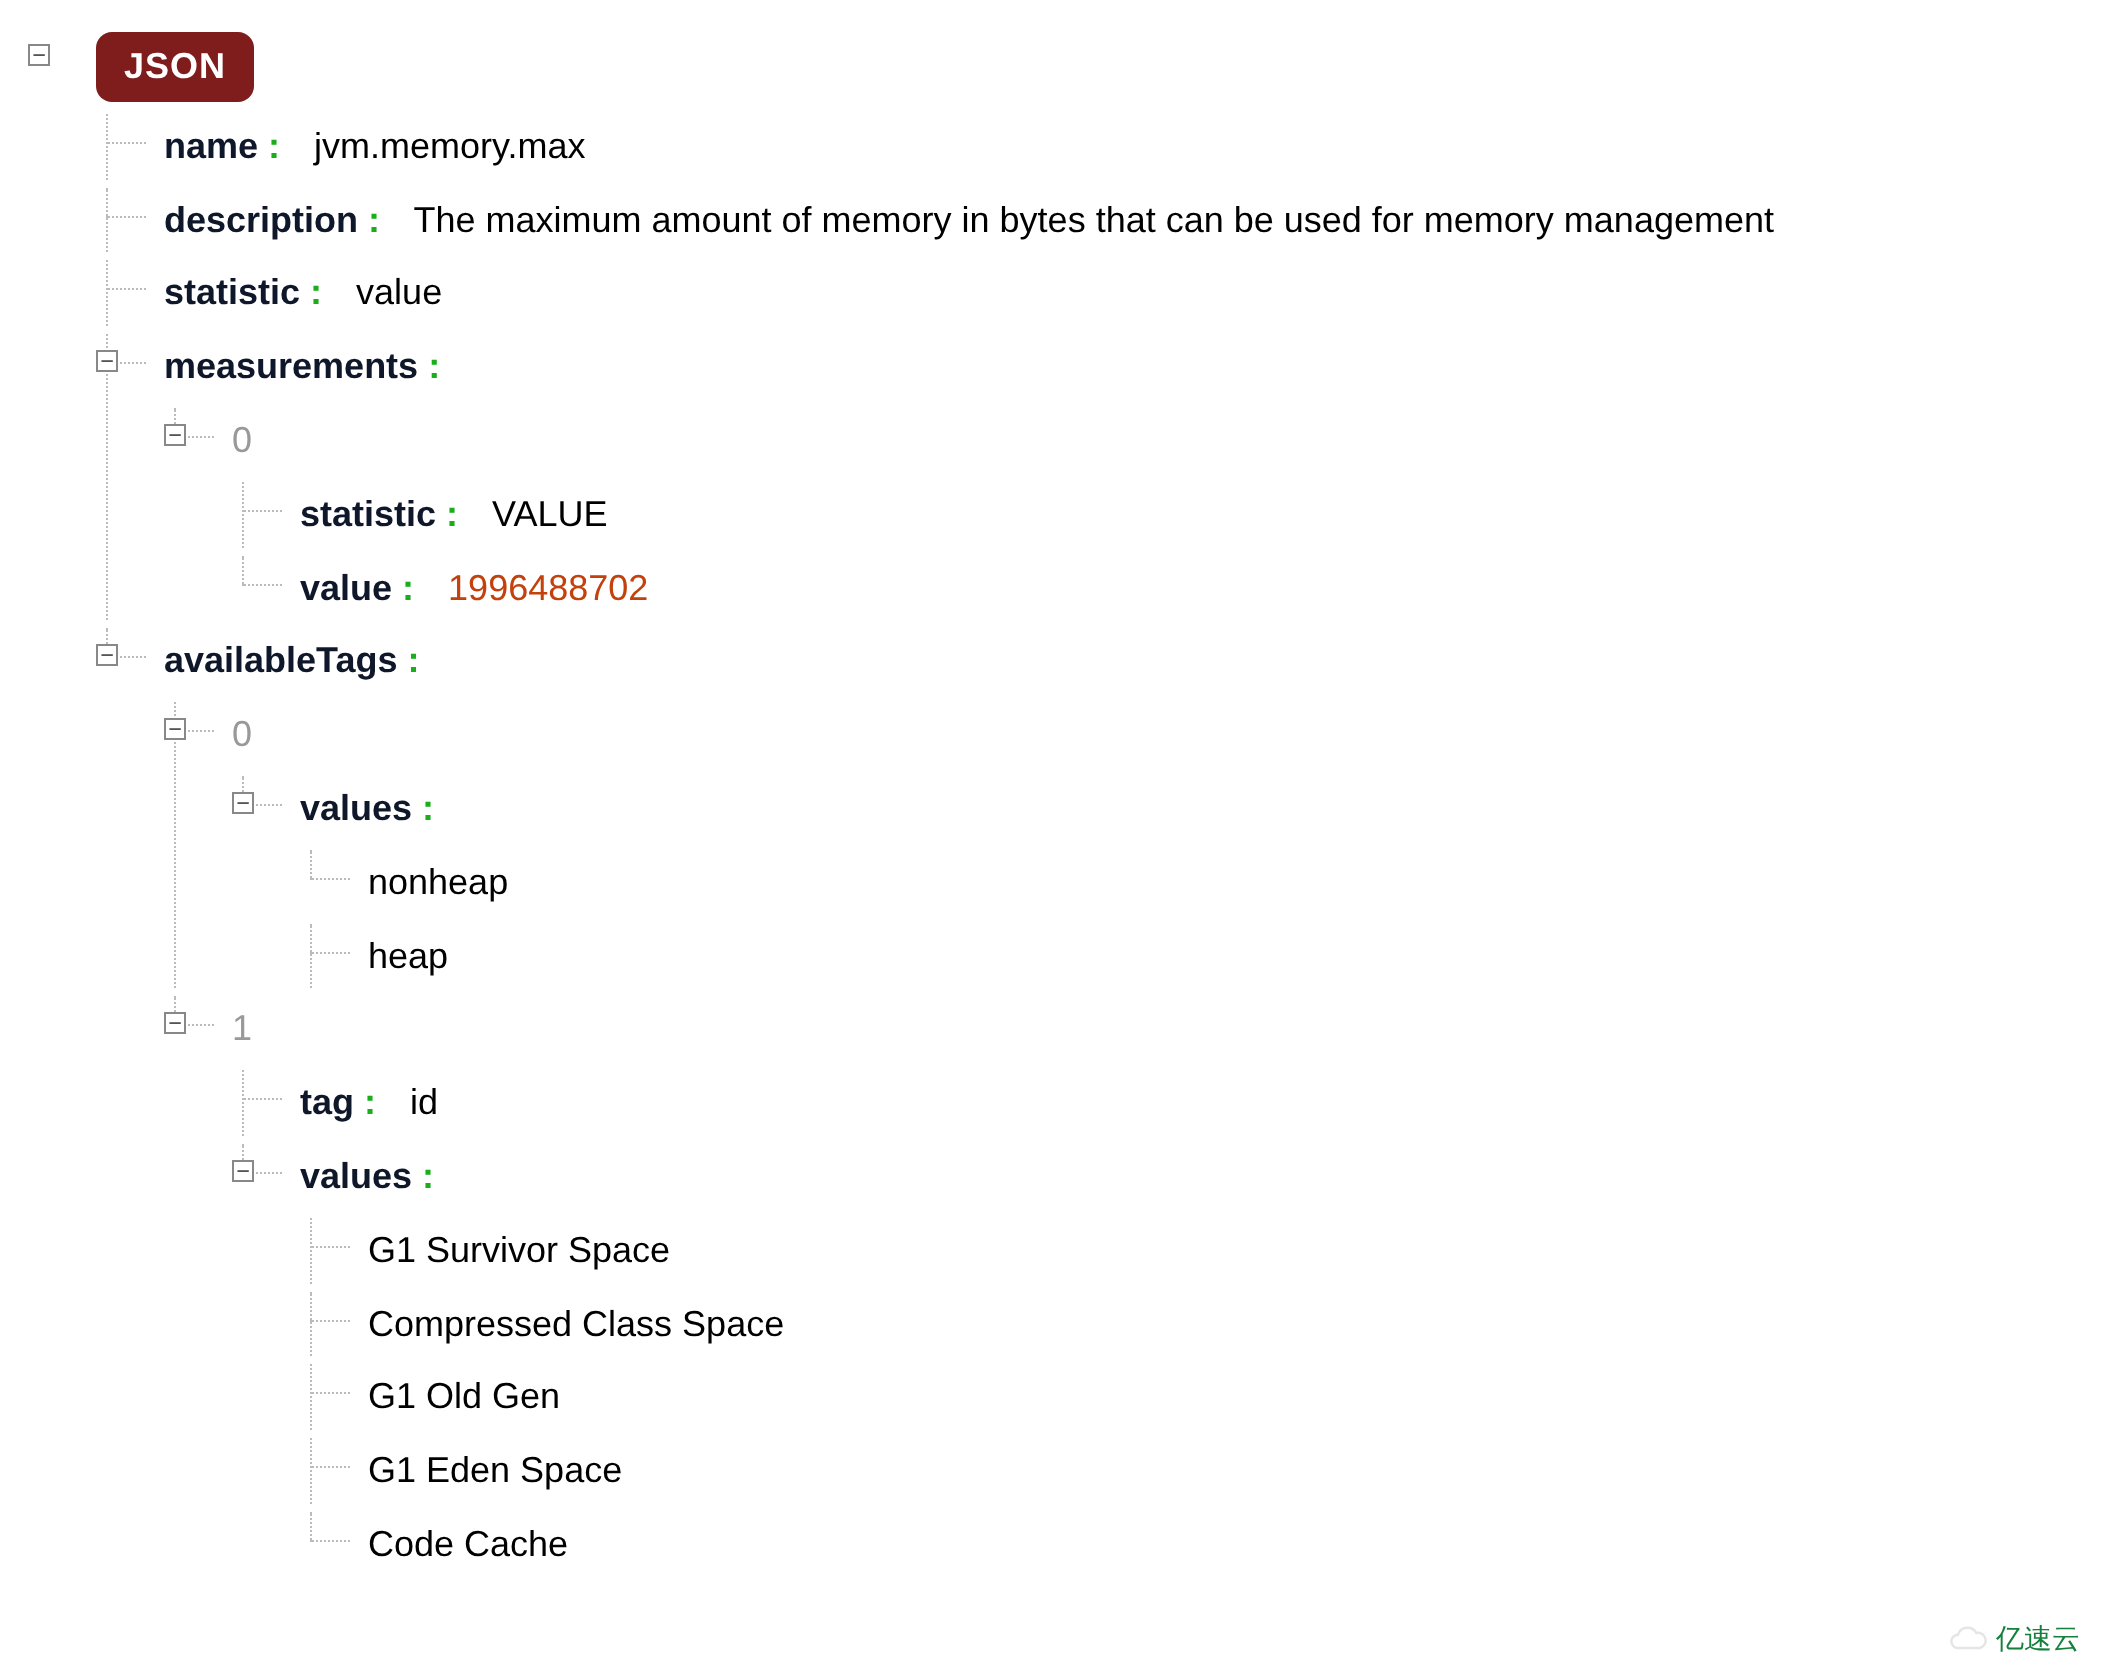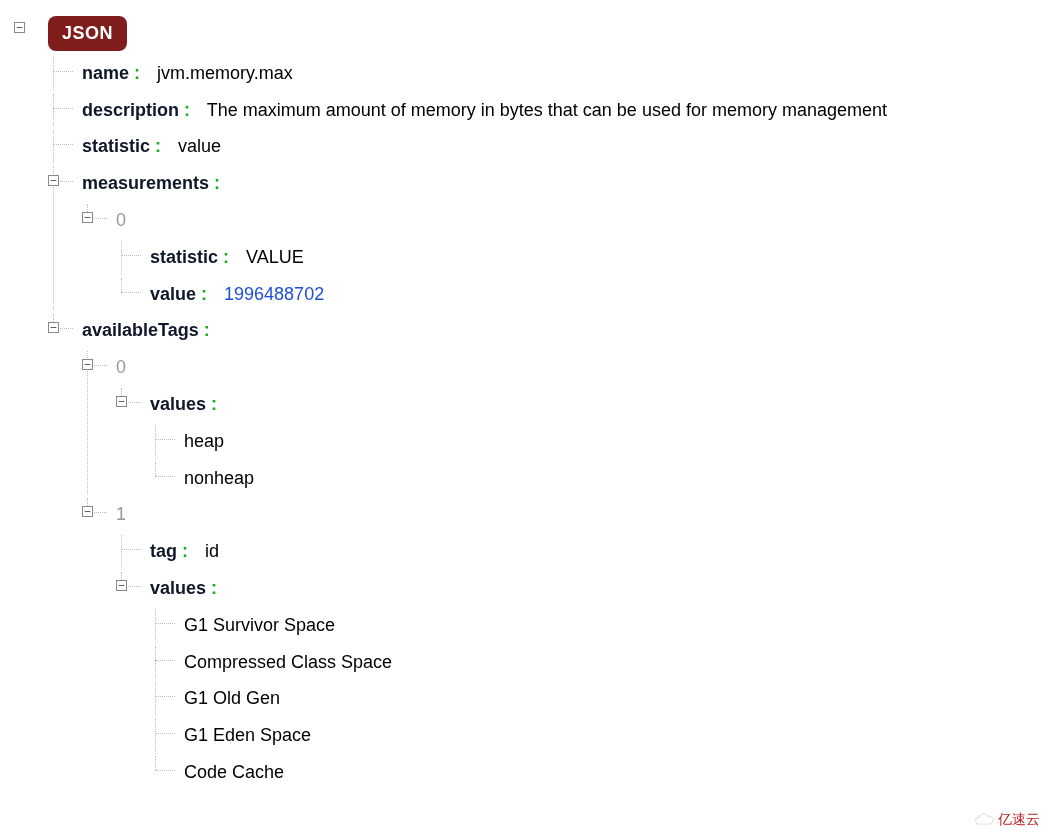--- a/index.html
+++ b/index.html
@@ -79,29 +79,29 @@
     .key {
       color: #0f172a;
       font-weight: 700;
     }
     .colon {
       color: #1aae1a;
       font-weight: 700;
       margin-right: 12px;
     }
     .val-str { color: #000000; }
-    .val-num { color: #1d4ed8; }
+    .val-num { color: #c2410c; }
     .idx { color: #999; }
     .row { white-space: nowrap; padding: 2px 0; }
     .children { }
     .watermark {
       position: fixed;
       right: 16px;
       bottom: 10px;
-      color: #b91c1c;
+      color: #15803d;
       font-size: 14px;
       display: flex;
       align-items: center;
       gap: 4px;
     }
     .watermark svg { opacity: 0.5; }
   </style>
 </head>
 <body>
 
@@ -184,27 +184,27 @@
             <span class="idx">0</span>
           </div>
           <div class="children">
             <div class="node last">
               <div class="connector"></div>
               <span class="toggle wrap">−</span>
               <div class="row">
                 <span class="key">values</span><span class="colon"> :</span>
               </div>
               <div class="children">
+                <div class="node last">
+                  <div class="connector"></div>
+                  <div class="row"><span class="val-str">nonheap</span></div>
+                </div>
                 <div class="node">
                   <div class="connector"></div>
                   <div class="row"><span class="val-str">heap</span></div>
-                </div>
-                <div class="node last">
-                  <div class="connector"></div>
-                  <div class="row"><span class="val-str">nonheap</span></div>
                 </div>
               </div>
             </div>
           </div>
         </div>
 
         <div class="node last">
           <div class="connector"></div>
           <span class="toggle wrap">−</span>
           <div class="row">

